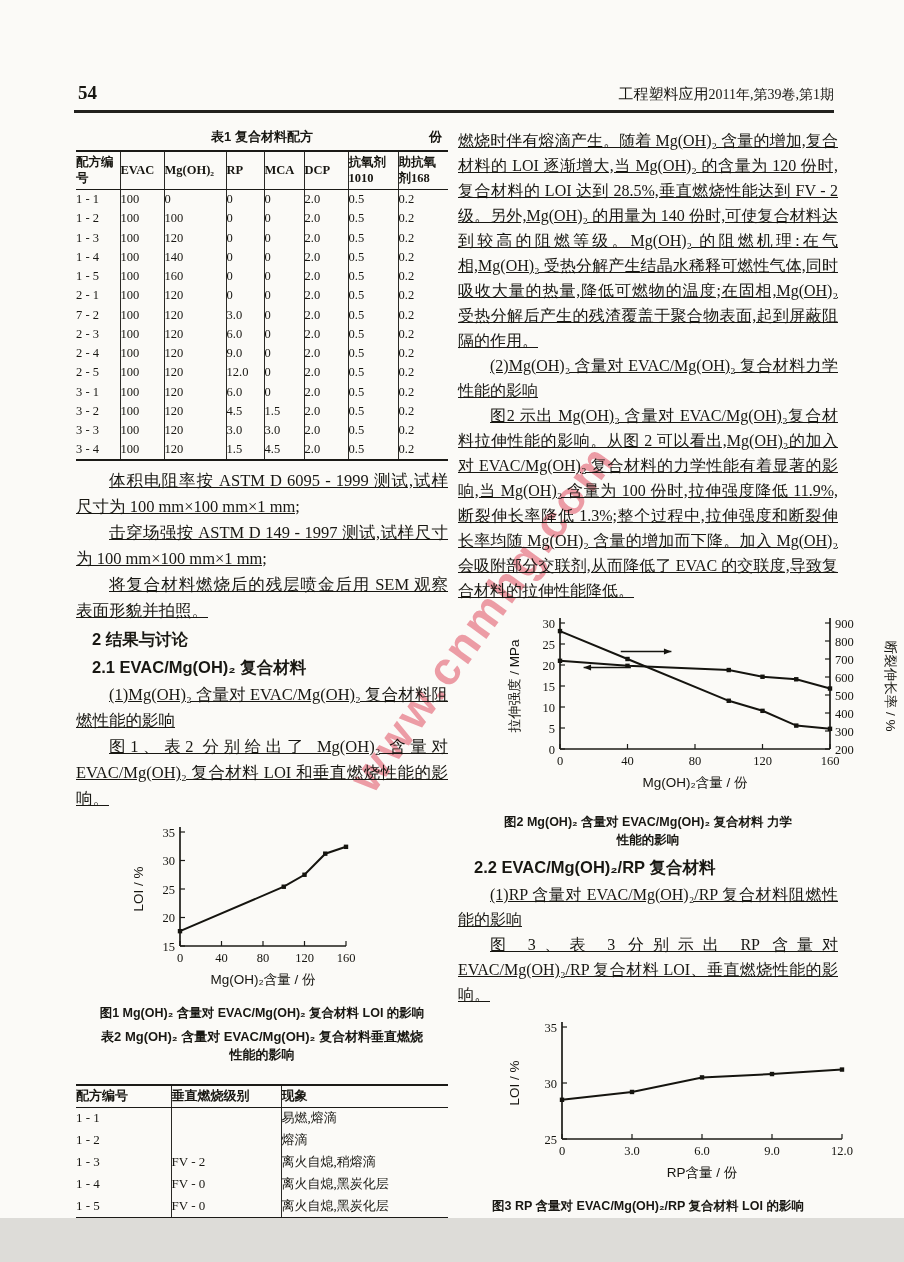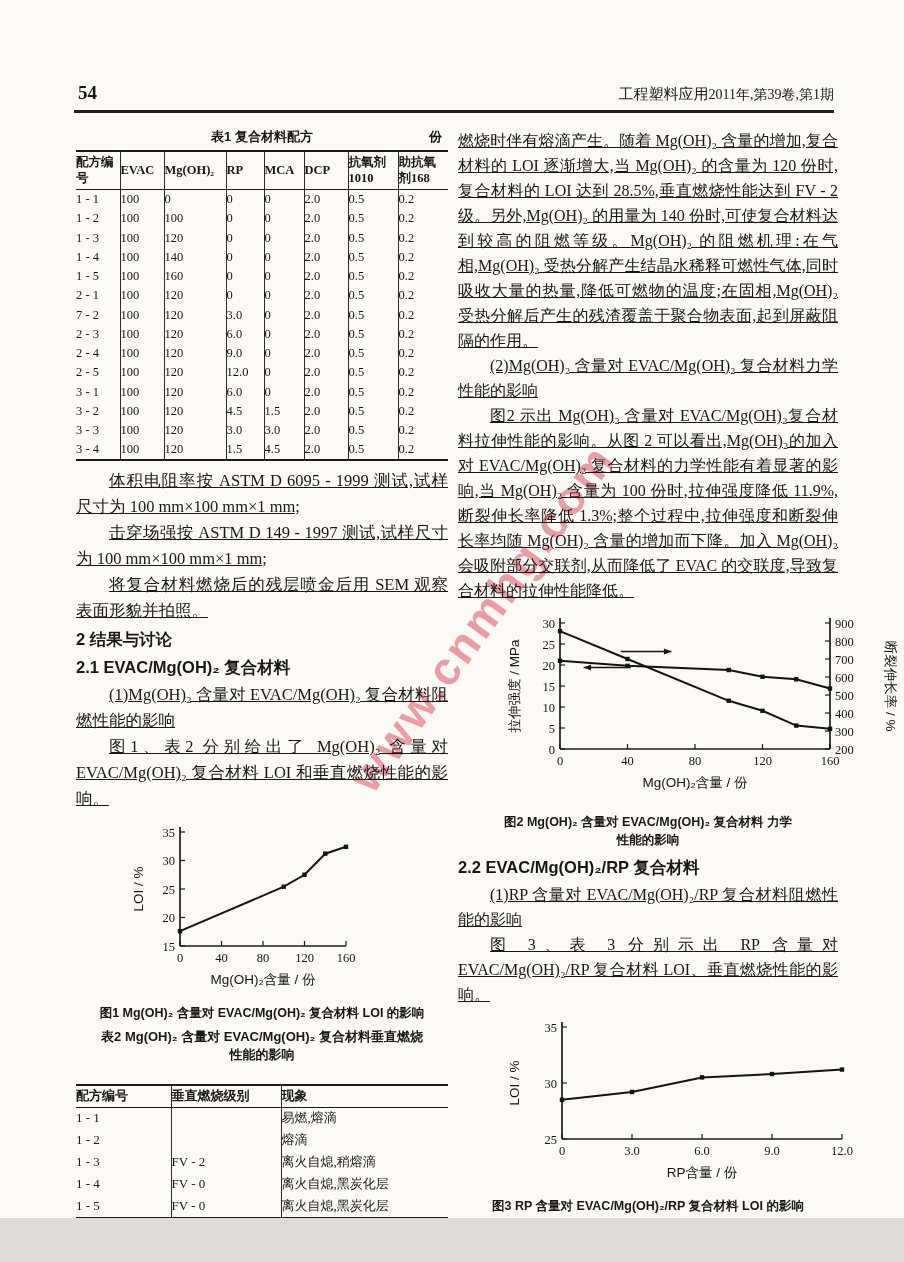--- a/index.html
+++ b/index.html
@@ -11,21 +11,21 @@
   .hdr .journal{flex:1;text-align:right;font-size:15px;font-family:"Liberation Sans",sans-serif;}
   .hdr .issue{font-size:14px;}
   .rule{position:absolute;top:110px;left:74px;width:760px;height:3px;background:#22211e;}
   
   .col{position:absolute;top:128px;text-align:justify;}
   .col-left{left:76px;width:372px;font-size:16.5px;line-height:26px;}
   .col-right{left:458px;width:380px;font-size:16px;line-height:25px;}
   p{margin:0;text-indent:2em;text-decoration:underline;}
   p.noindent{text-indent:0;}
   .sec{font-family:"Liberation Sans","DejaVu Sans",sans-serif;font-weight:bold;font-size:16.5px;
-       margin:2px 0;text-indent:0;text-align:left;}
+       margin:2px 16px;text-indent:0;text-align:left;}
   
   .tbl-title{position:relative;text-align:center;font-family:"Liberation Sans",sans-serif;
              font-weight:bold;font-size:13px;line-height:18px;margin:0 0 4px;}
   .tbl-title .unit{position:absolute;right:6px;top:0;font-weight:bold;}
   table.tbl{width:100%;border-collapse:collapse;table-layout:fixed;text-align:left;
             border-top:2.5px solid #1b1a17;border-bottom:2.5px solid #1b1a17;
             font-size:12.5px;line-height:1.3;}
   table.tbl th{font-weight:bold;border-bottom:1.5px solid #1b1a17;padding:2px 0;}
   table.tbl td{padding:1.5px 0;}
   table.tbl th+th,table.tbl td+td{border-left:1px solid #2a2925;}

